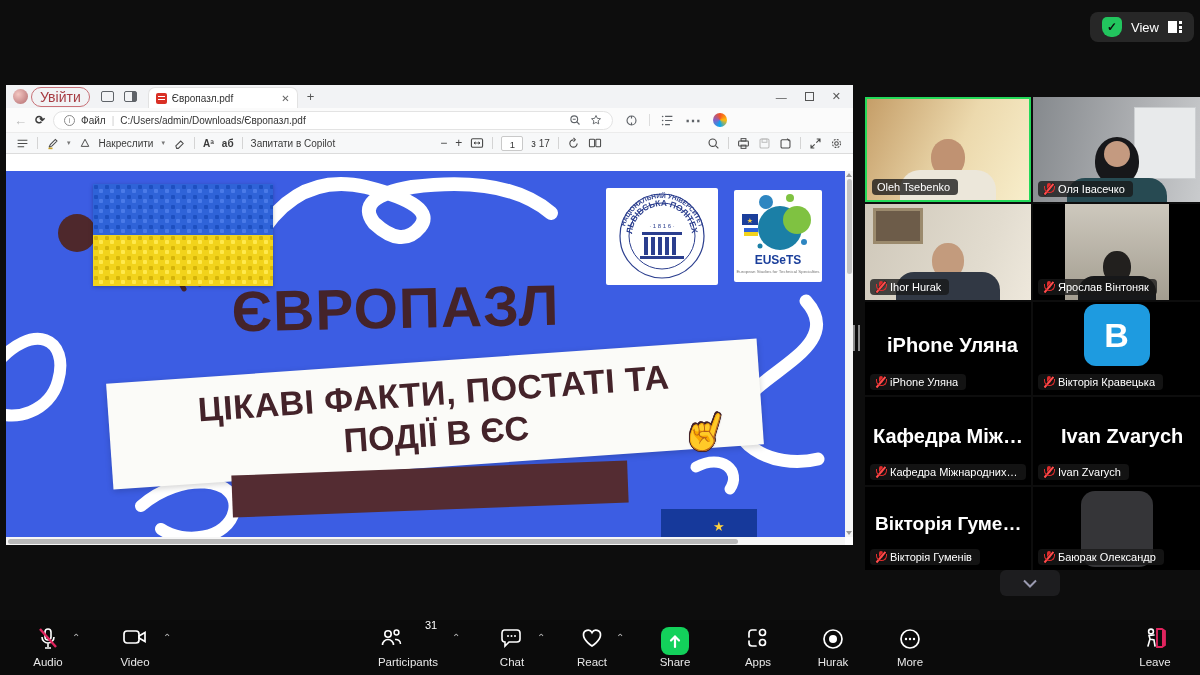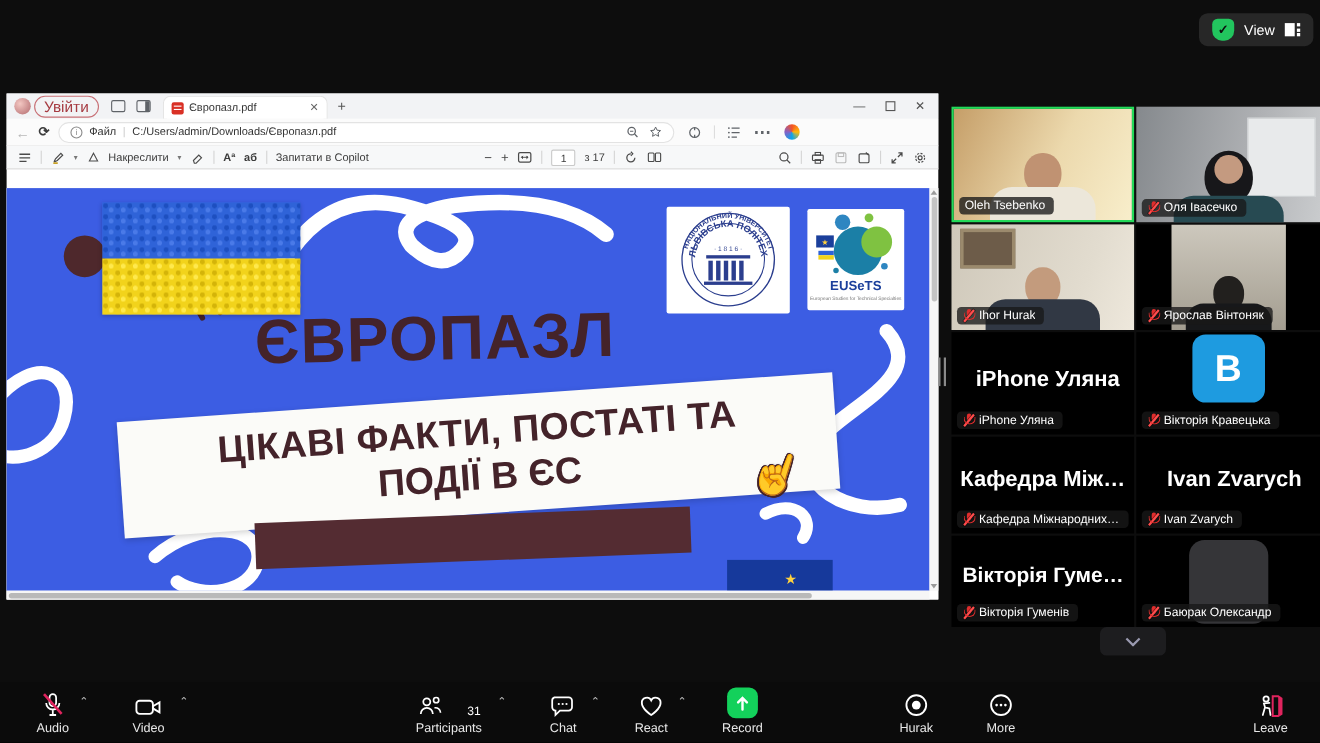--- a/index.html
+++ b/index.html
@@ -109,21 +109,21 @@
   .person{position:absolute;left:50%;bottom:-2px;transform:translateX(-50%);width:120px;}
   .person .head{margin:0 auto;}
   .person .torso{margin:-7px auto 0;}
   .collapse-btn{position:absolute;left:1000px;top:570px;width:60px;height:26px;background:#1d1d1f;border-radius:6px;
     display:flex;align-items:center;justify-content:center;}
   .collapse-btn svg{display:block;}
 
   
   .bottombar{position:absolute;left:0;right:0;bottom:0;height:55px;background:#0b0b0b;}
   .tool{position:absolute;top:7px;display:flex;flex-direction:column;align-items:center;gap:3px;color:#e8e8e8;font-size:11.5px;width:80px;}
-  .tool .icwrap{height:26px;display:flex;align-items:flex-end;justify-content:center;gap:20px;}
+  .tool .icwrap{height:26px;display:flex;align-items:flex-start;justify-content:center;gap:20px;}
   .tchev{position:absolute;top:12px;color:#bbb;font-size:10px;}
   .share-ic{width:28px;height:28px;background:#13d15b;border-radius:8px;display:flex;align-items:center;justify-content:center;}
   .pcount{font-size:11px;color:#fff;margin-left:2px;margin-top:-8px;}
 </style>
 </head>
 <body>
 
 <div id="stage">
 
   <div class="view-pill">
@@ -521,23 +521,34 @@
     <span class="tchev" style="left:616px;">⌃</span>
 
     <div class="tool" style="left:635px;">
       <span class="icwrap">
           <span class="share-ic">
         <svg width="14" height="16" viewBox="0 0 14 16">
               <path d="M7 14V4M3 7.5L7 3.5l4 4" fill="none" stroke="#fff" stroke-width="2.2" stroke-linecap="round"></path>
             </svg>
       </span>
         </span>
-      <span>Record</span>
-    </div>
-
+      <span>Share</span>
+    </div>
+
+    <div class="tool" style="left:718px;">
+      <span class="icwrap">
+        <svg width="24" height="22" viewBox="0 0 24 22">
+          <path d="M10 3H6a3 3 0 0 0-3 3v4" fill="none" stroke="#fff" stroke-width="1.7" stroke-linecap="round"></path>
+          <circle cx="16.5" cy="5.5" r="3" fill="none" stroke="#fff" stroke-width="1.7"></circle>
+          <path d="M3 14v2a3 3 0 0 0 3 3h4" fill="none" stroke="#fff" stroke-width="1.7" stroke-linecap="round"></path>
+          <circle cx="16.5" cy="15.5" r="3" fill="none" stroke="#fff" stroke-width="1.7"></circle>
+        </svg>
+      </span>
+      <span>Apps</span>
+    </div>
 
     <div class="tool" style="left:793px;">
       <span class="icwrap">
         <svg width="24" height="24" viewBox="0 0 24 24">
           <circle cx="12" cy="12" r="9" fill="none" stroke="#fff" stroke-width="1.7"></circle>
           <circle cx="12" cy="12" r="4" fill="#fff"></circle>
         </svg>
       </span>
       <span>Hurak</span>
     </div>

